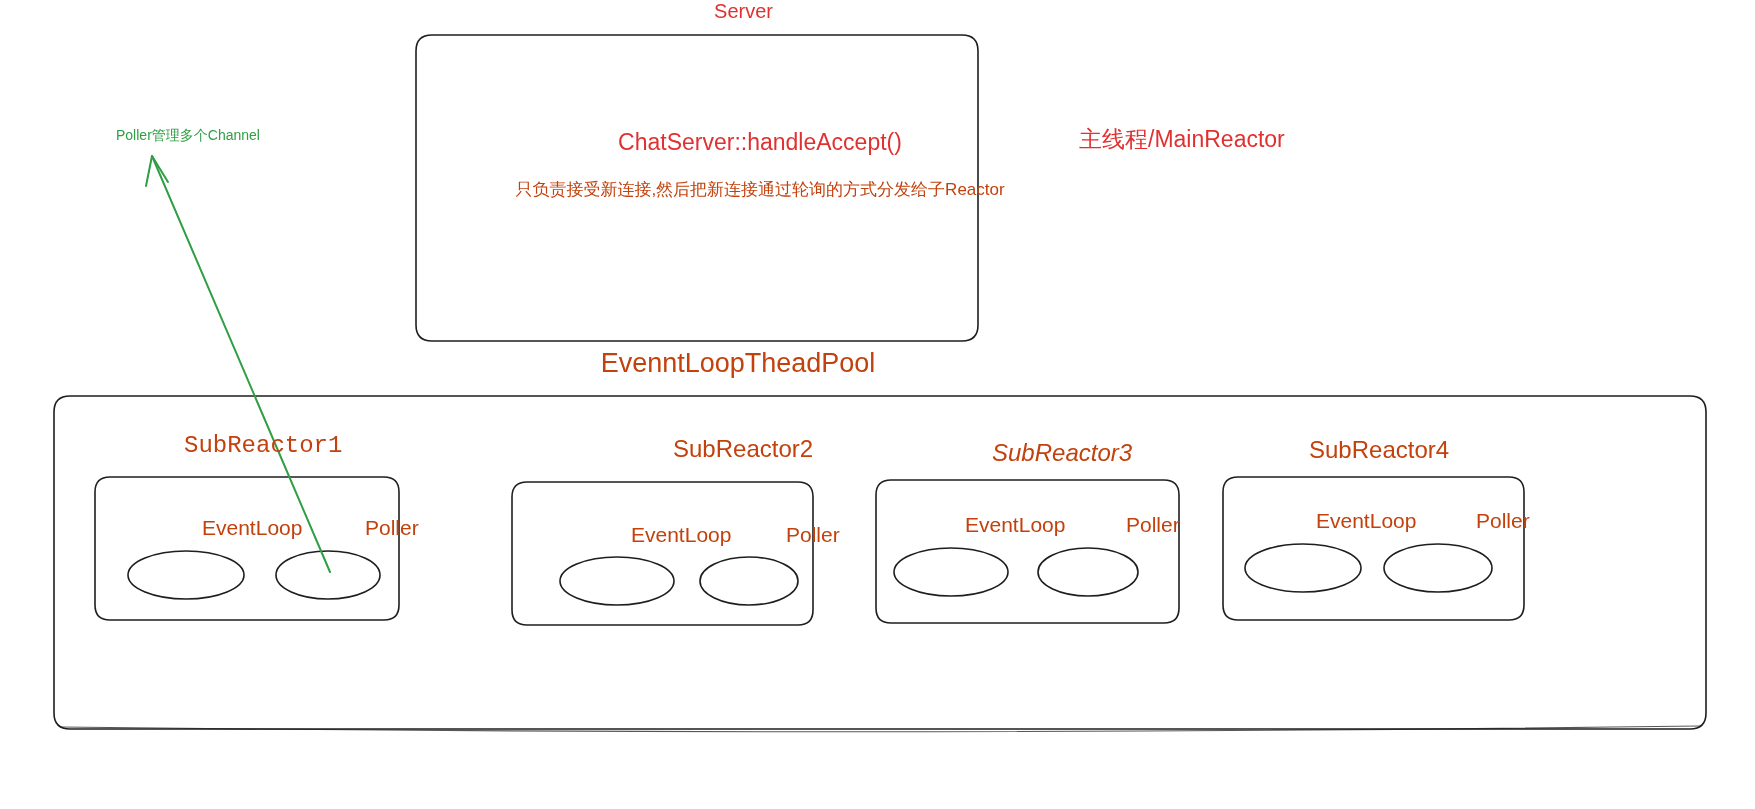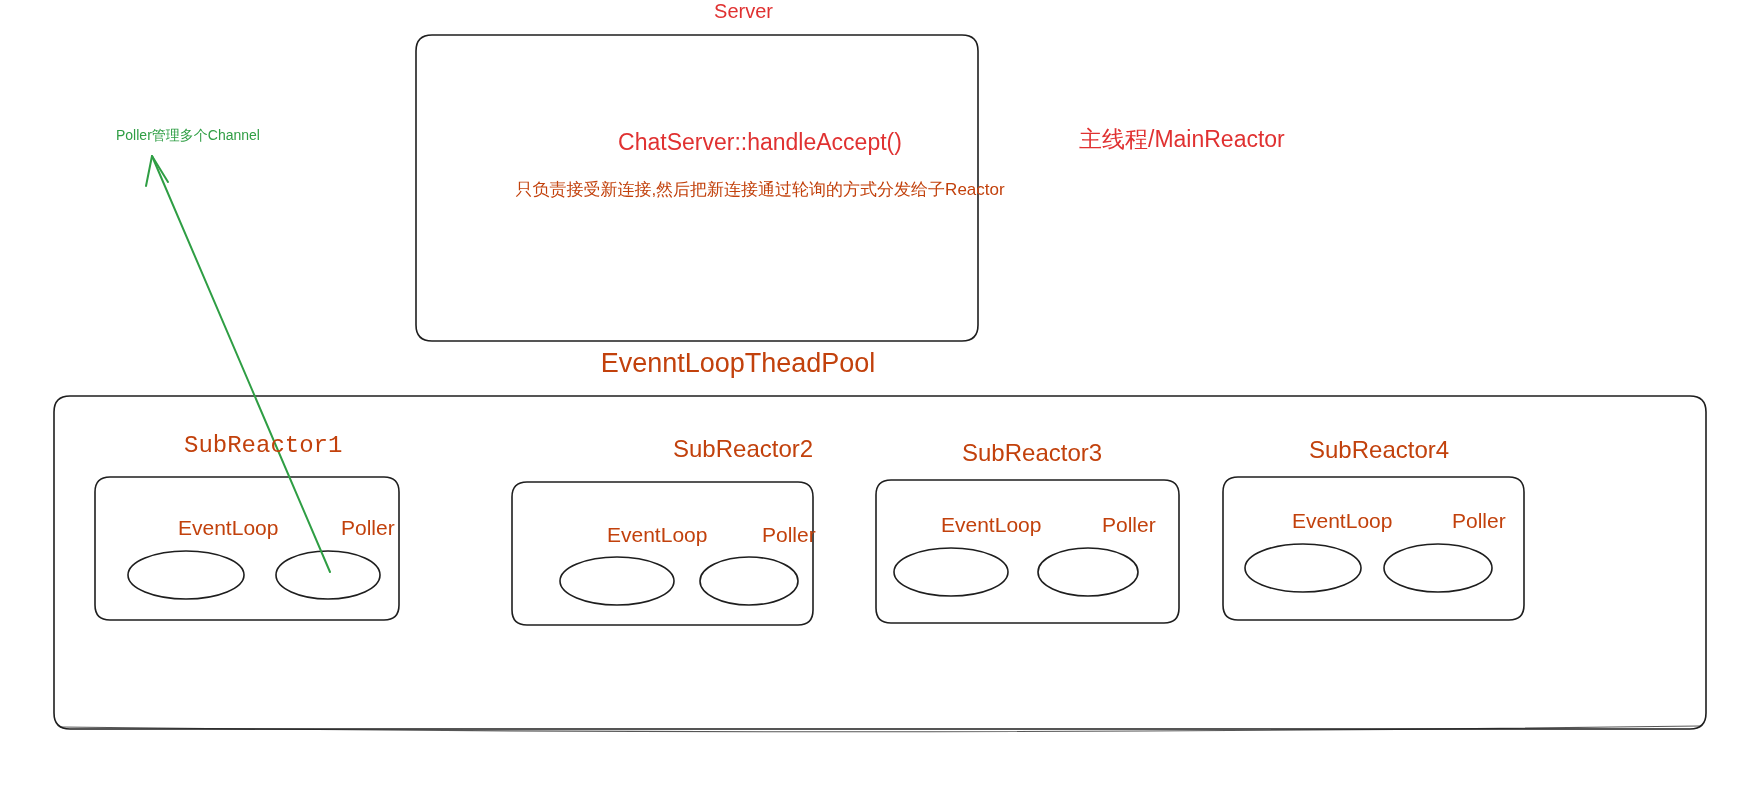--- a/index.html
+++ b/index.html
@@ -75,21 +75,21 @@
   
   #pool-title {
     left: 0; top: 348px;
     width: 1648px;
     text-align: center;
     font-size: 27px;
   }
   #pool-title span { position: relative; left: -130px; }
 
   .sub-title { font-size: 24px; }
-  .inner-label { font-size: 21px; }
+  .inner-label { font-size: 21px; margin-left: 24px; }
 </style>
 </head>
 <body>
 
 <svg id="canvas" viewBox="0 0 1755 809" xmlns="http://www.w3.org/2000/svg">
 
   <path d="M 480 35 L 1010 35 Q 1026 35 1026 51 L 1026 325 Q 1026 341 1010 341 L 480 341
            Q 464 341 464 325 L 464 51 Q 464 35 480 35 Z" transform="translate(-48,0)" fill="none" stroke="#1e1e1e" stroke-width="1.6" stroke-linecap="round"></path>
 
   <path d="M 70 443 L 1690 443 Q 1706 443 1706 459 L 1706 760 Q 1706 776 1690 776 L 70 776
@@ -140,19 +140,19 @@
 </div>
 
 <div class="lbl dark sub-title" style="left:140px; top:432px;font-family:Liberation Mono, monospace;">SubReactor1</div>
 <div class="lbl dark inner-label" style="left:134px; top:516px;">EventLoop</div>
 <div class="lbl dark inner-label" style="left:297px; top:516px;">Poller</div>
 
 <div class="lbl dark sub-title" style="left:597px; top:435px;margin-left:32px;">SubReactor2</div>
 <div class="lbl dark inner-label" style="left:563px; top:523px;">EventLoop</div>
 <div class="lbl dark inner-label" style="left:718px; top:523px;">Poller</div>
 
-<div class="lbl dark sub-title" style="left:918px; top:439px;">SubReactor3</div>
+<div class="lbl dark sub-title" style="left:948px; top:439px;font-style:italic;">SubReactor3</div>
 <div class="lbl dark inner-label" style="left:897px; top:513px;">EventLoop</div>
 <div class="lbl dark inner-label" style="left:1058px; top:513px;">Poller</div>
 
 <div class="lbl dark sub-title" style="left:1265px; top:436px;">SubReactor4</div>
 <div class="lbl dark inner-label" style="left:1248px; top:509px;">EventLoop</div>
 <div class="lbl dark inner-label" style="left:1408px; top:509px;">Poller</div>
 
 </body></html>

